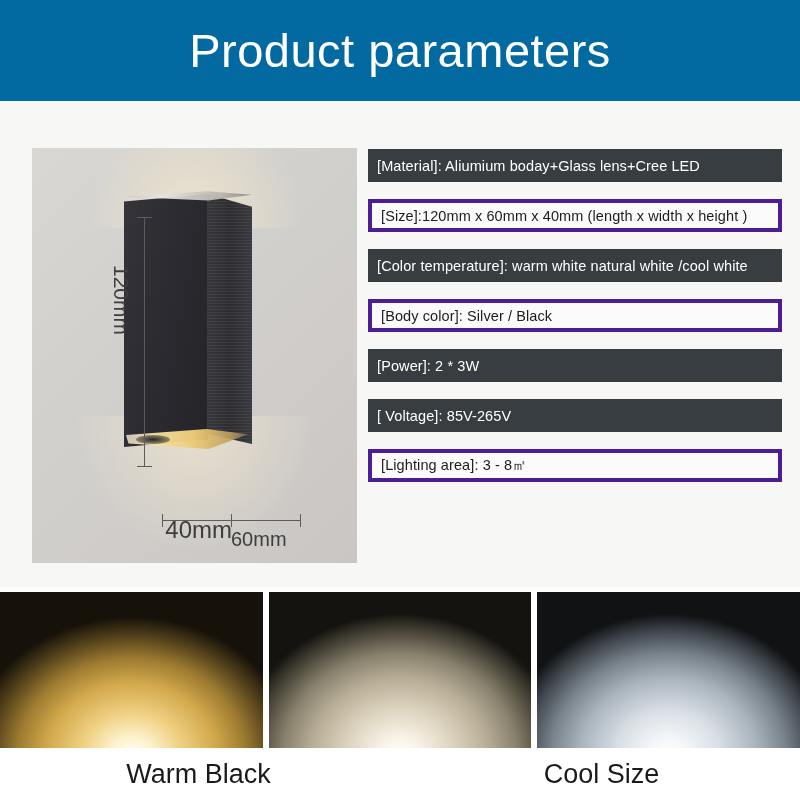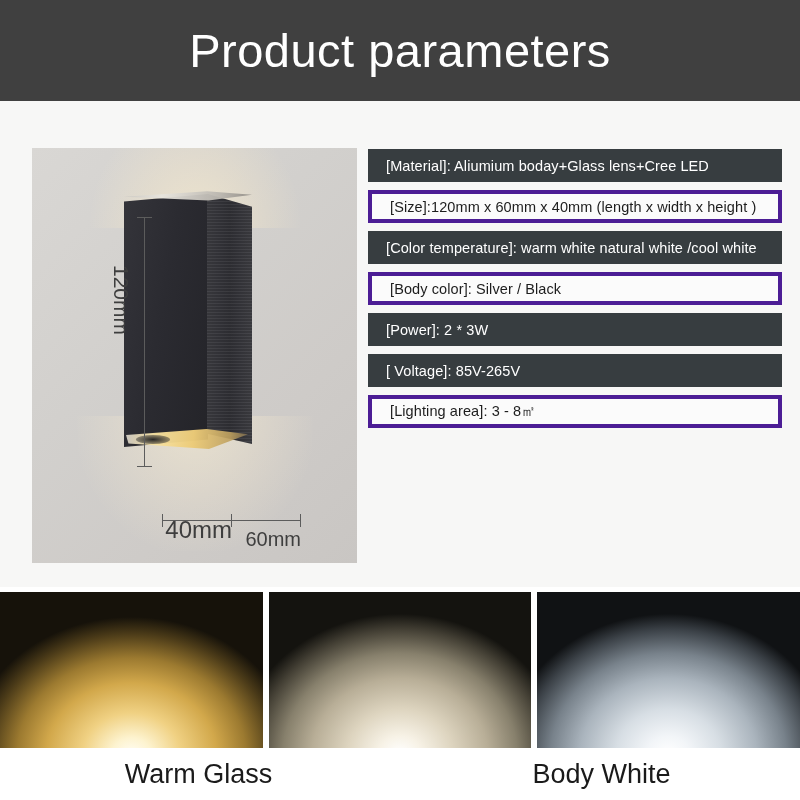--- a/index.html
+++ b/index.html
@@ -21,21 +21,21 @@
     background: #f6f6f6;
   }
 
   
   .header-banner {
     position: absolute;
     left: 0;
     top: 0;
     width: 800px;
     height: 101px;
-    background: #404040;
+    background: #0369a1;
     display: flex;
     align-items: center;
     justify-content: center;
   }
   .header-title {
     color: #ffffff;
     font-size: 47px;
     font-weight: 400;
     letter-spacing: 0.5px;
     line-height: 1;
@@ -213,38 +213,38 @@
     width: 70px;
     text-align: right;
     font-size: 24px;
     color: #3e3e3e;
   }
   .dim-label-60 {
     position: absolute;
     left: 199px;
     top: 380px;
     width: 70px;
-    text-align: right;
+    text-align: left;
     font-size: 20px;
     color: #3e3e3e;
   }
 
   
   .spec-list {
     position: absolute;
     left: 368px;
     top: 48px;
     width: 414px;
   }
   .spec-row {
     height: 33px;
     display: flex;
     align-items: center;
-    margin-bottom: 8px;
-    padding-left: 18px;
+    margin-bottom: 17px;
+    padding-left: 9px;
     box-sizing: border-box;
     font-size: 14.5px;
     letter-spacing: 0.1px;
     white-space: nowrap;
     overflow: hidden;
   }
   .spec-row.dark {
     background: #373d40;
     color: #ffffff;
     border: none;
@@ -377,18 +377,18 @@
         <div class="beam"></div>
       </div>
       <div class="ct-panel ct-natural">
         <div class="beam"></div>
       </div>
       <div class="ct-panel ct-cool">
         <div class="beam"></div>
       </div>
     </div>
     <div class="ct-labels">
-      <div class="ct-label">Warm Glass</div>
-      <div class="ct-label">Body White</div>
+      <div class="ct-label">Warm Black</div>
+      <div class="ct-label">Cool Size</div>
     </div>
   </div>
 
 </div>
 
 </body></html>

